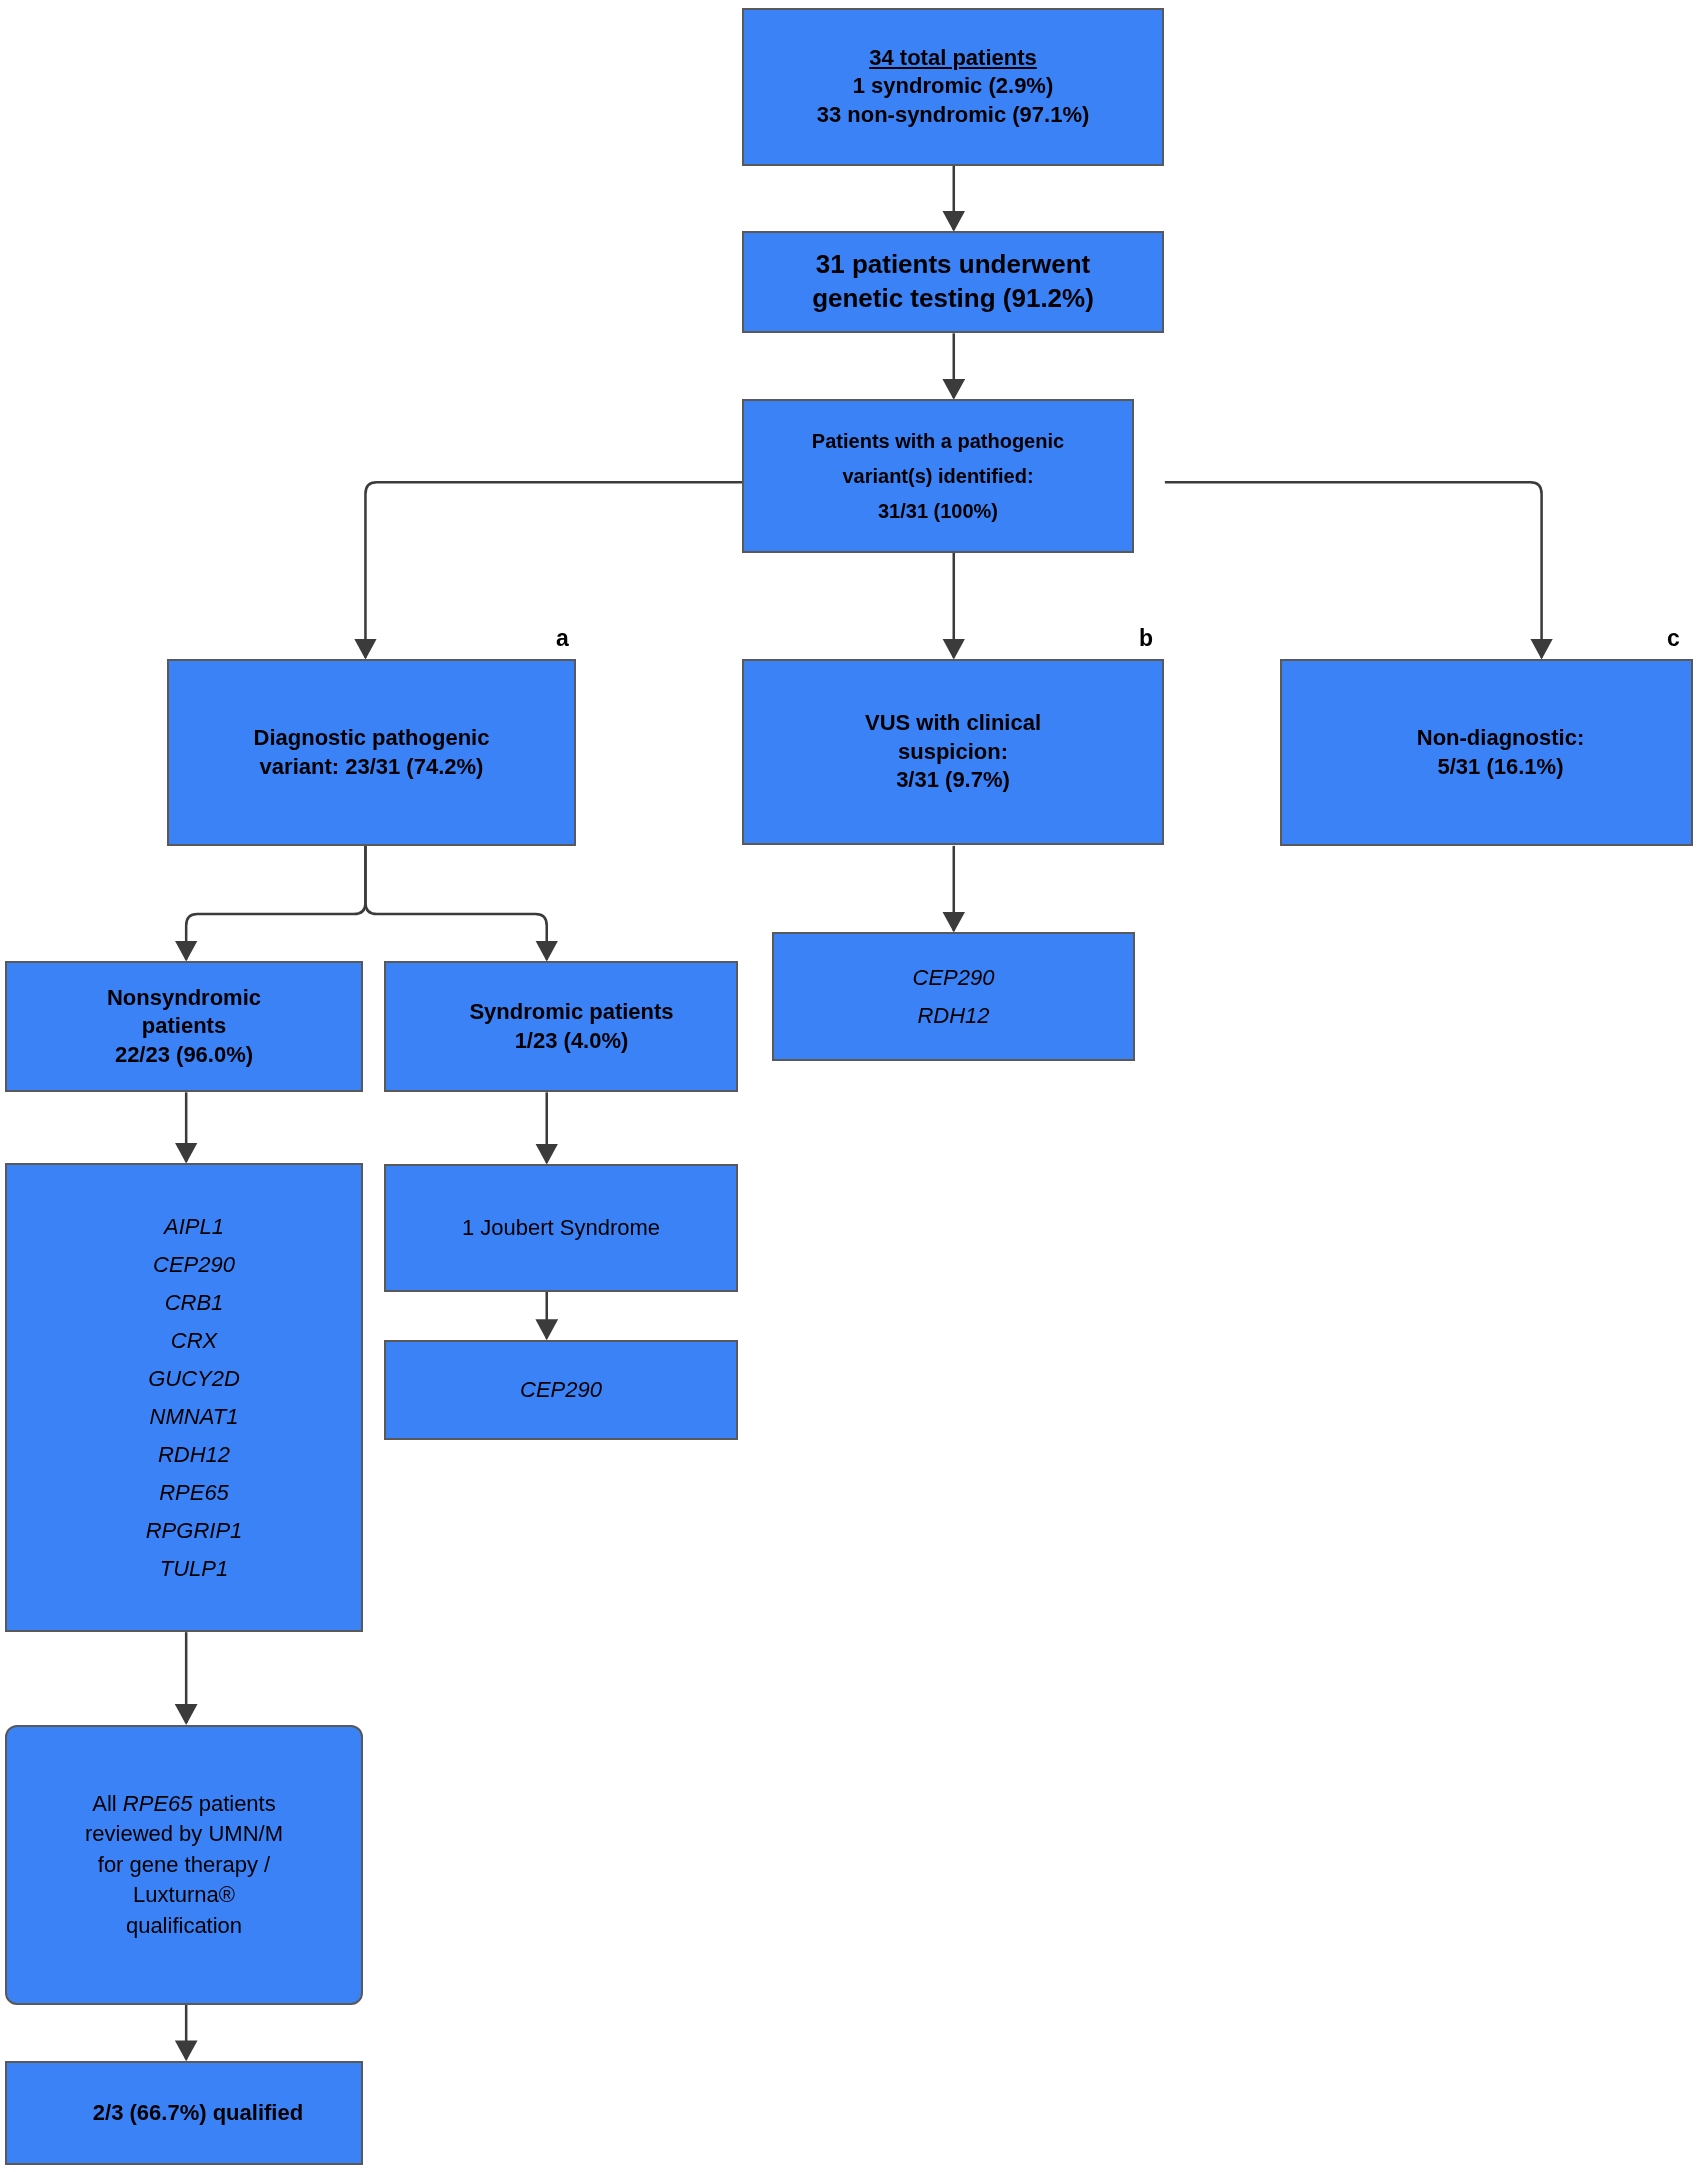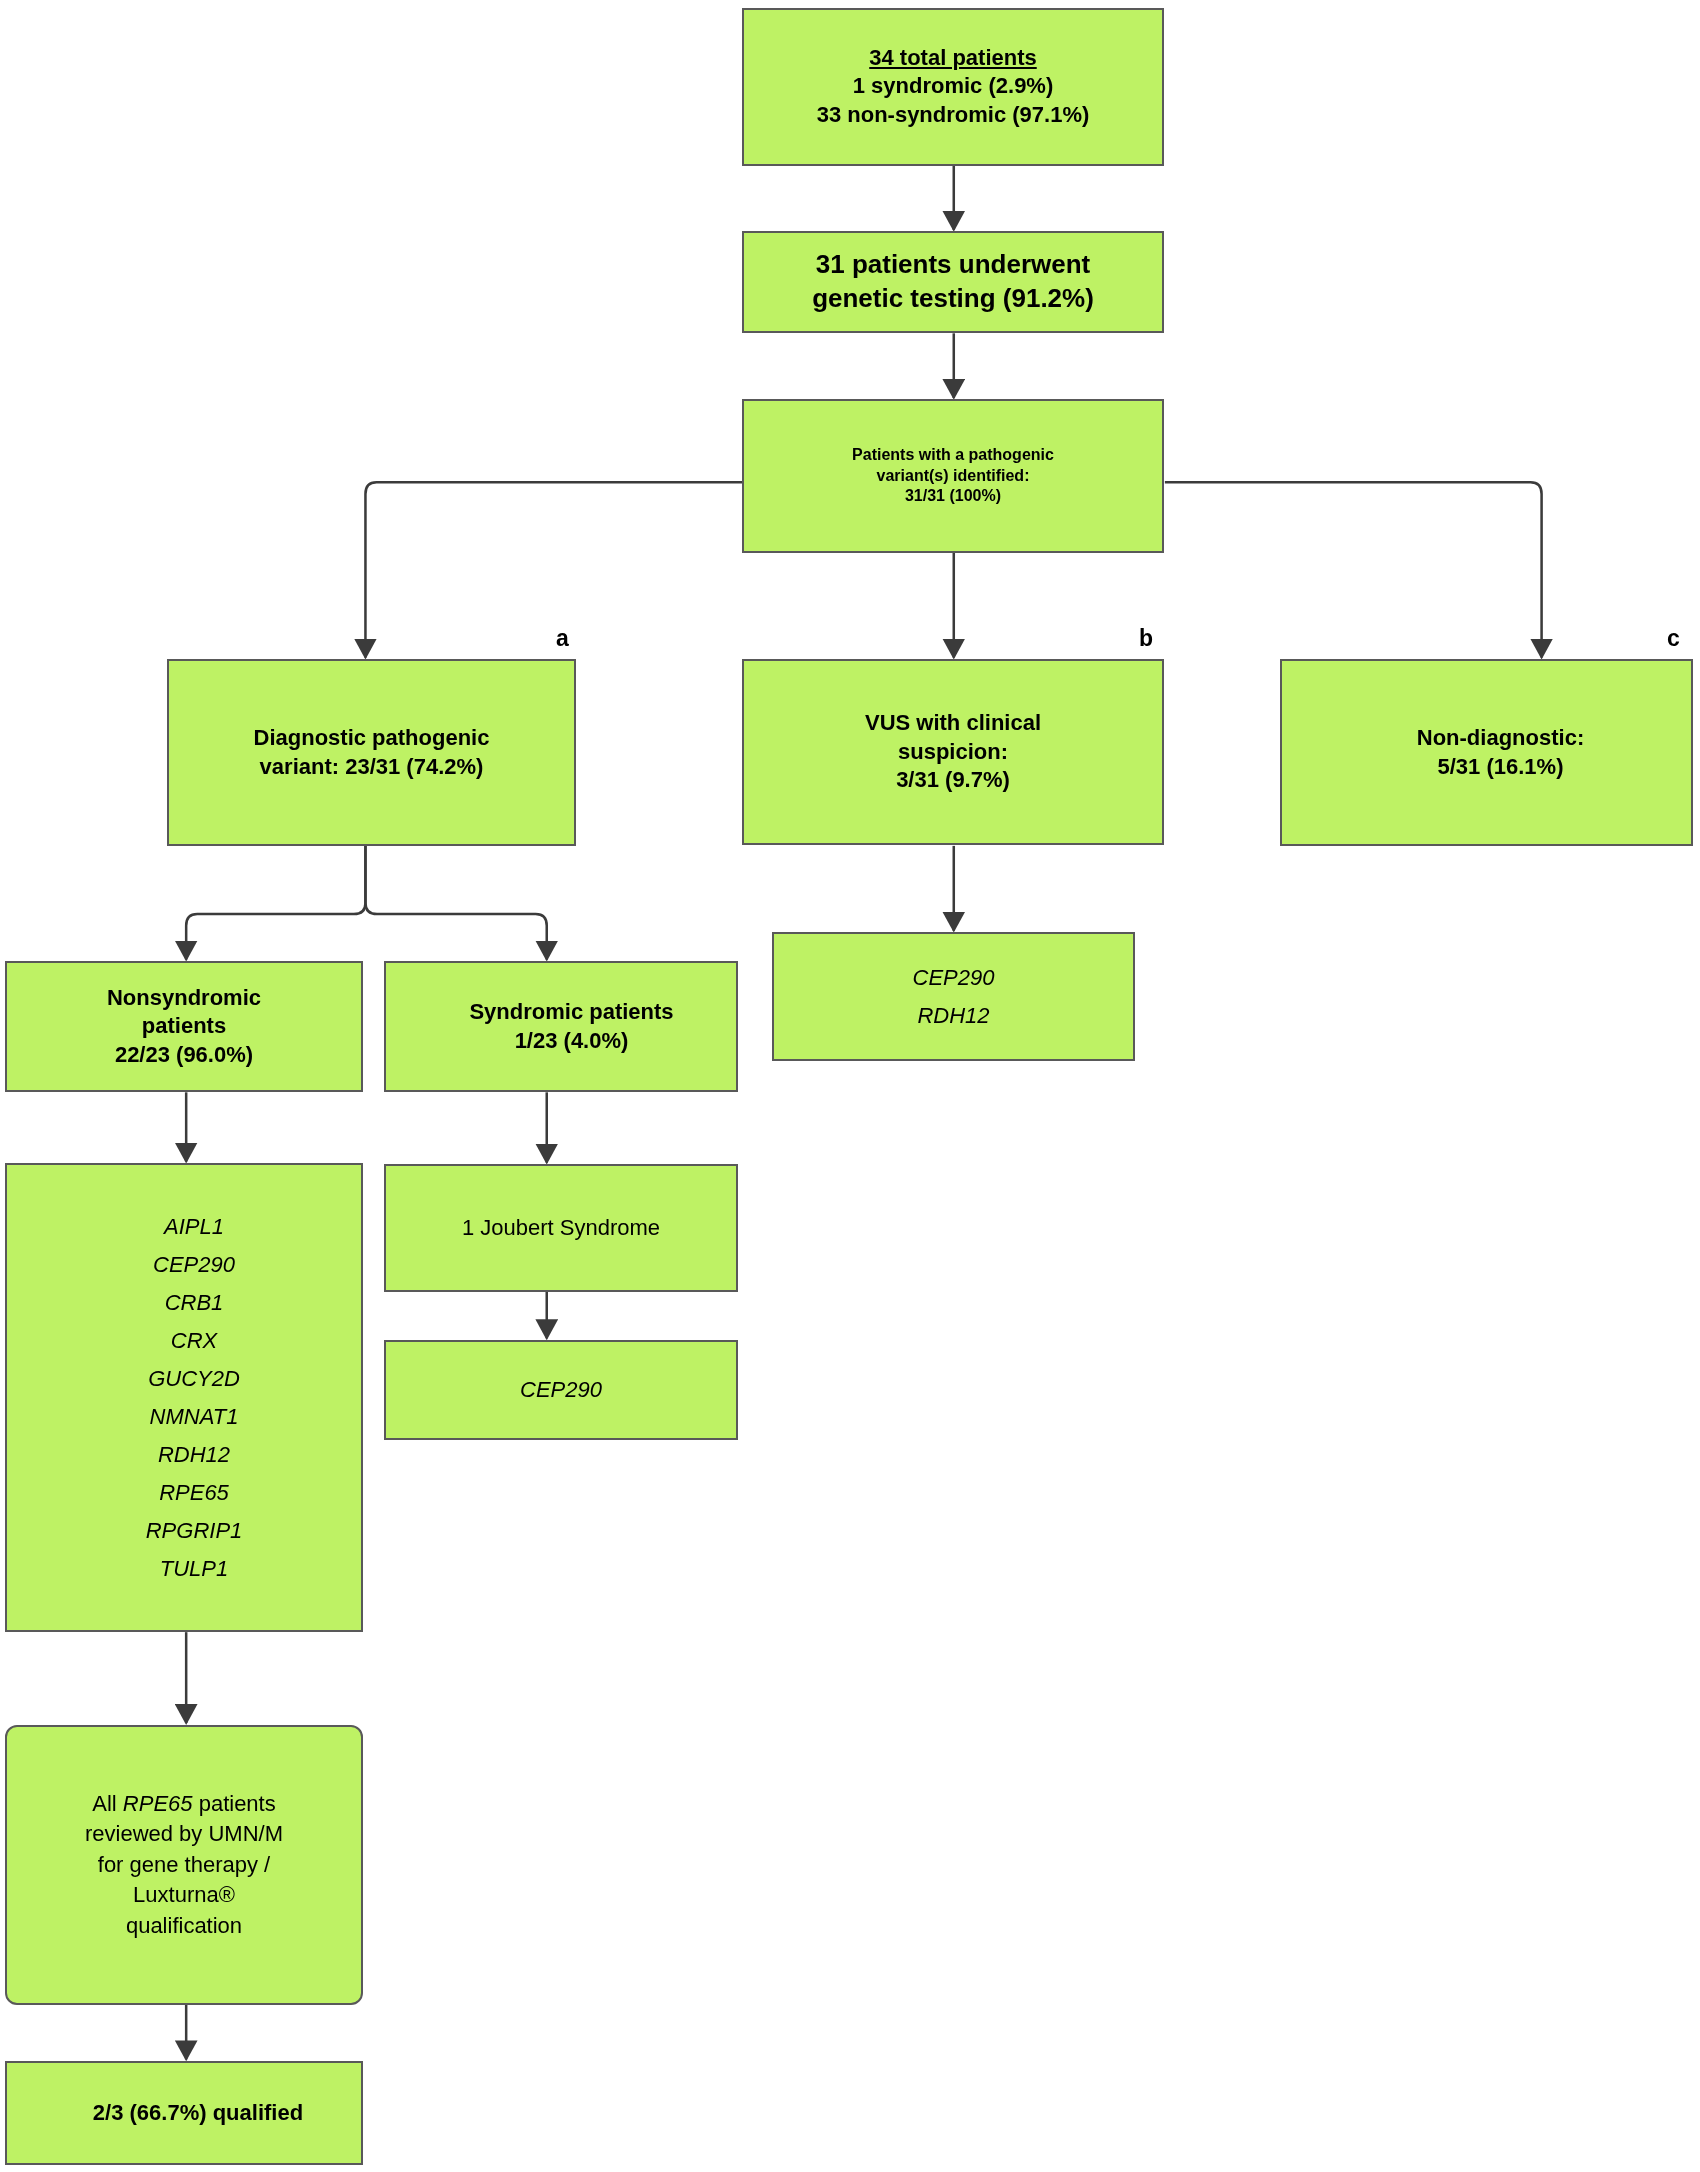--- a/index.html
+++ b/index.html
@@ -20,21 +20,21 @@
     left: 0;
     top: 0;
     width: 1701px;
     height: 2172px;
     pointer-events: none;
   }
   .node {
     position: absolute;
     box-sizing: border-box;
     border: 2px solid #595959;
-    background: #bef264;
+    background: #3b82f6;
     display: flex;
     flex-direction: column;
     align-items: center;
     justify-content: center;
     text-align: center;
     color: #000000;
     line-height: 1.30;
   }
   .node .ln {
     display: block;
@@ -82,21 +82,21 @@
     <span class="ln under">34 total patients</span>
     <span class="ln">1 syndromic (2.9%)</span>
     <span class="ln">33 non-syndromic (97.1%)</span>
   </div>
 
   <div class="node bold" style="left:742px; top:231px; width:422px; height:102px; font-size:26px;">
     <span class="ln">31 patients underwent</span>
     <span class="ln">genetic testing (91.2%)</span>
   </div>
 
-  <div class="node bold" style="left:742px; top:399px; width:422px; height:154px; font-size:16px;">
+  <div class="node bold" style="left:742px; top:399px; width:392px; height:154px; font-size:20px;gap:9px;">
     <span class="ln">Patients with a pathogenic</span>
     <span class="ln">variant(s) identified:</span>
     <span class="ln">31/31 (100%)</span>
   </div>
 
   <div class="tag" style="left:556px; top:625px; font-size:23px;">a</div>
   <div class="node bold" style="left:167px; top:659px; width:409px; height:187px; font-size:22px;">
     <span class="ln">Diagnostic pathogenic</span>
     <span class="ln">variant: 23/31 (74.2%)</span>
   </div>

